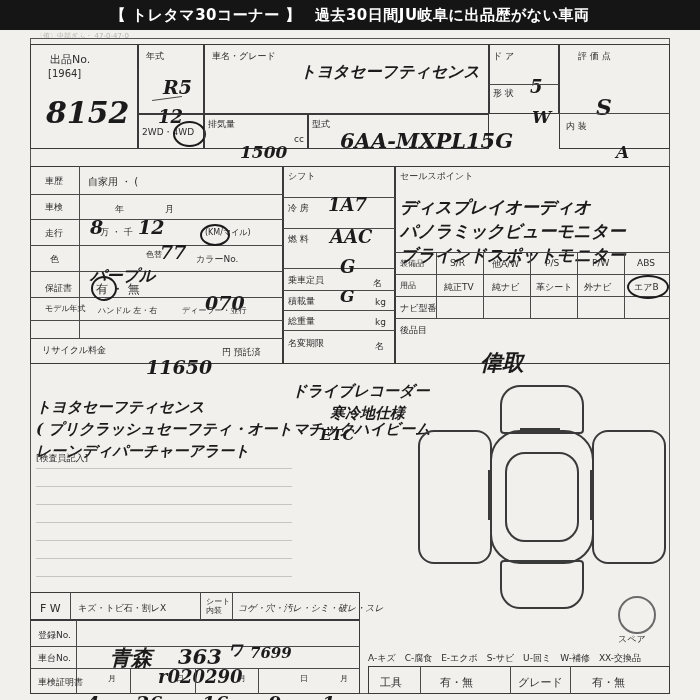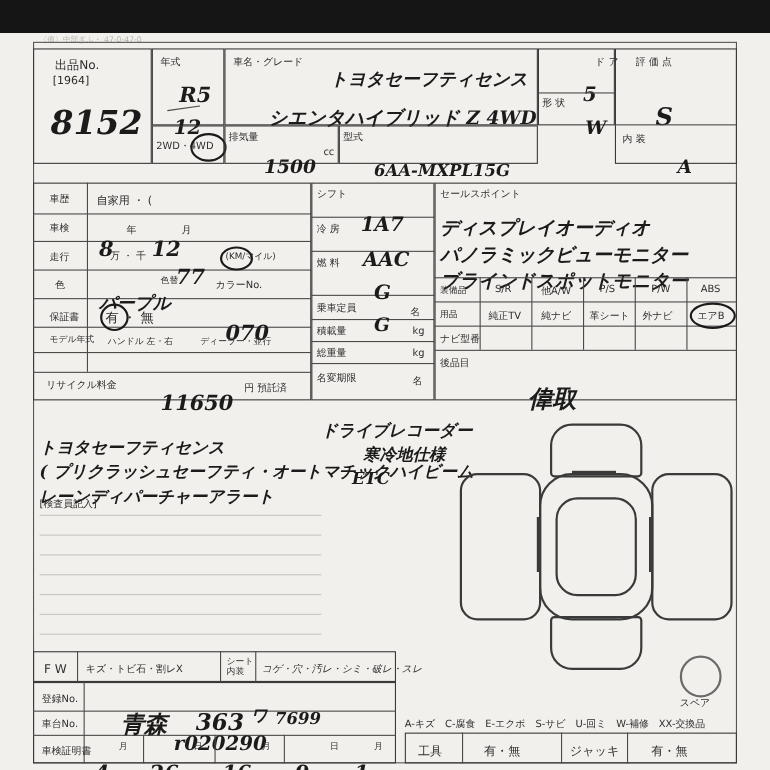--- a/index.html
+++ b/index.html
@@ -26,45 +26,46 @@
   
   .carline{position:absolute;border:2px solid #3a3a3a;border-radius:14px;background:transparent;}
   .tiny{font-size:7px;}
 </style>
 </head>
 <body>
 
 <div id="sheet">
 
   <div class="banner">
+    <span>【 トレタマ30コーナー 】</span>
     <span class="sep"></span>
+    <span>過去30日間JU岐阜に出品歴がない車両</span>
   </div>
 
   <div class="ink pr tiny" style="left:36px;top:31px;color:#b9b4ad;">〈侑〉中部ぎふ・ 47-0-47-0</div>
 
   <div class="box" style="left:30px;top:38px;width:640px;height:656px;border-color:#555;"></div>
 
   <div class="box" style="left:30px;top:44px;width:108px;height:105px;"></div>
   <div class="lbl" style="left:50px;top:52px;font-size:11px;">出品No.</div>
   <div class="ink pr" style="left:48px;top:68px;font-size:10px;">[1964]</div>
   <div class="ink hw" style="left:46px;top:95px;font-size:30px;">8152</div>
 
   <div class="box" style="left:138px;top:44px;width:66px;height:70px;"></div>
   <div class="lbl" style="left:146px;top:50px;">年式</div>
   <div class="ink hw" style="left:163px;top:76px;font-size:19px;">R5</div>
   <div class="ink hw" style="left:158px;top:106px;font-size:18px;">12</div>
   <div class="line" style="left:152px;top:98px;width:30px;height:1px;transform:rotate(-8deg);"></div>
 
   <div class="box" style="left:204px;top:44px;width:285px;height:70px;"></div>
   <div class="lbl" style="left:212px;top:50px;">車名・グレード</div>
   <div class="ink hw" style="left:300px;top:62px;font-size:16px;">トヨタセーフティセンス</div>
-  <div class="ink hw" style="left:244px;top:96px;font-size:17px;">シエンタハイブリッド Z 4WD</div>
 
   <div class="box" style="left:489px;top:44px;width:70px;height:70px;"></div>
-  <div class="lbl" style="left:493px;top:50px;margin-left:48px;">ド ア</div>
+  <div class="lbl" style="left:493px;top:50px;">ド ア</div>
   <div class="ink hw" style="left:530px;top:76px;font-size:18px;">5</div>
   <div class="line" style="left:489px;top:84px;width:70px;height:1px;"></div>
   <div class="lbl" style="left:493px;top:87px;">形 状</div>
   <div class="ink hw" style="left:532px;top:107px;font-size:17px;">W</div>
 
   <div class="box" style="left:559px;top:44px;width:111px;height:105px;"></div>
   <div class="lbl" style="left:578px;top:50px;">評 価 点</div>
   <div class="ink hw" style="left:596px;top:94px;font-size:22px;">S</div>
   <div class="line" style="left:559px;top:113px;width:111px;height:1px;"></div>
   <div class="lbl" style="left:566px;top:120px;">内 装</div>
@@ -74,21 +75,21 @@
   <div class="lbl" style="left:142px;top:126px;">2WD・4WD</div>
   <div class="ellipse" style="left:173px;top:121px;width:29px;height:22px;"></div>
 
   <div class="box" style="left:204px;top:114px;width:104px;height:35px;"></div>
   <div class="lbl" style="left:208px;top:118px;">排気量</div>
   <div class="ink hw" style="left:240px;top:142px;font-size:17px;">1500</div>
   <div class="lbl" style="left:294px;top:134px;">cc</div>
 
   <div class="box" style="left:308px;top:114px;width:181px;height:35px;"></div>
   <div class="lbl" style="left:312px;top:118px;">型式</div>
-  <div class="ink hw" style="left:340px;top:146px;font-size:15px;">6AA-MXPL15G</div>
+  <div class="ink hw" style="left:340px;top:128px;font-size:21px;">6AA-MXPL15G</div>
 
   <div class="box" style="left:30px;top:166px;width:253px;height:198px;"></div>
 
   <div class="line" style="left:30px;top:194px;width:253px;height:1px;"></div>
   <div class="line" style="left:30px;top:219px;width:253px;height:1px;"></div>
   <div class="line" style="left:30px;top:245px;width:253px;height:1px;"></div>
   <div class="line" style="left:30px;top:271px;width:253px;height:1px;"></div>
   <div class="line" style="left:30px;top:297px;width:253px;height:1px;"></div>
   <div class="line" style="left:30px;top:320px;width:253px;height:1px;"></div>
   <div class="line" style="left:30px;top:338px;width:253px;height:1px;"></div>
@@ -239,21 +240,21 @@
   <div class="lbl" style="left:238px;top:602px;font-style:italic;">コゲ・穴・汚レ・シミ・破レ・スレ</div>
 
   <div class="lbl" style="left:368px;top:652px;font-size:9px;">A-キズ　C-腐食　E-エクボ　S-サビ　U-回ミ　W-補修　XX-交換品</div>
 
   <div class="box" style="left:368px;top:666px;width:302px;height:28px;"></div>
   <div class="line" style="left:420px;top:666px;width:1px;height:28px;"></div>
   <div class="line" style="left:510px;top:666px;width:1px;height:28px;"></div>
   <div class="line" style="left:570px;top:666px;width:1px;height:28px;"></div>
   <div class="lbl" style="left:380px;top:675px;font-size:11px;">工具</div>
   <div class="lbl" style="left:440px;top:675px;font-size:11px;">有・無</div>
-  <div class="lbl" style="left:518px;top:675px;font-size:11px;">ジャッキ</div>
+  <div class="lbl" style="left:518px;top:675px;font-size:11px;">グレード</div>
   <div class="lbl" style="left:592px;top:675px;font-size:11px;">有・無</div>
 
   <div class="box" style="left:30px;top:620px;width:330px;height:74px;"></div>
   <div class="line" style="left:30px;top:646px;width:330px;height:1px;"></div>
   <div class="line" style="left:30px;top:668px;width:330px;height:1px;"></div>
   <div class="line" style="left:76px;top:620px;width:1px;height:74px;"></div>
 
   <div class="lbl" style="left:38px;top:629px;">登録No.</div>
   <div class="ink hw" style="left:110px;top:644px;font-size:21px;">青森</div>
   <div class="ink hw" style="left:178px;top:644px;font-size:21px;">363</div>

